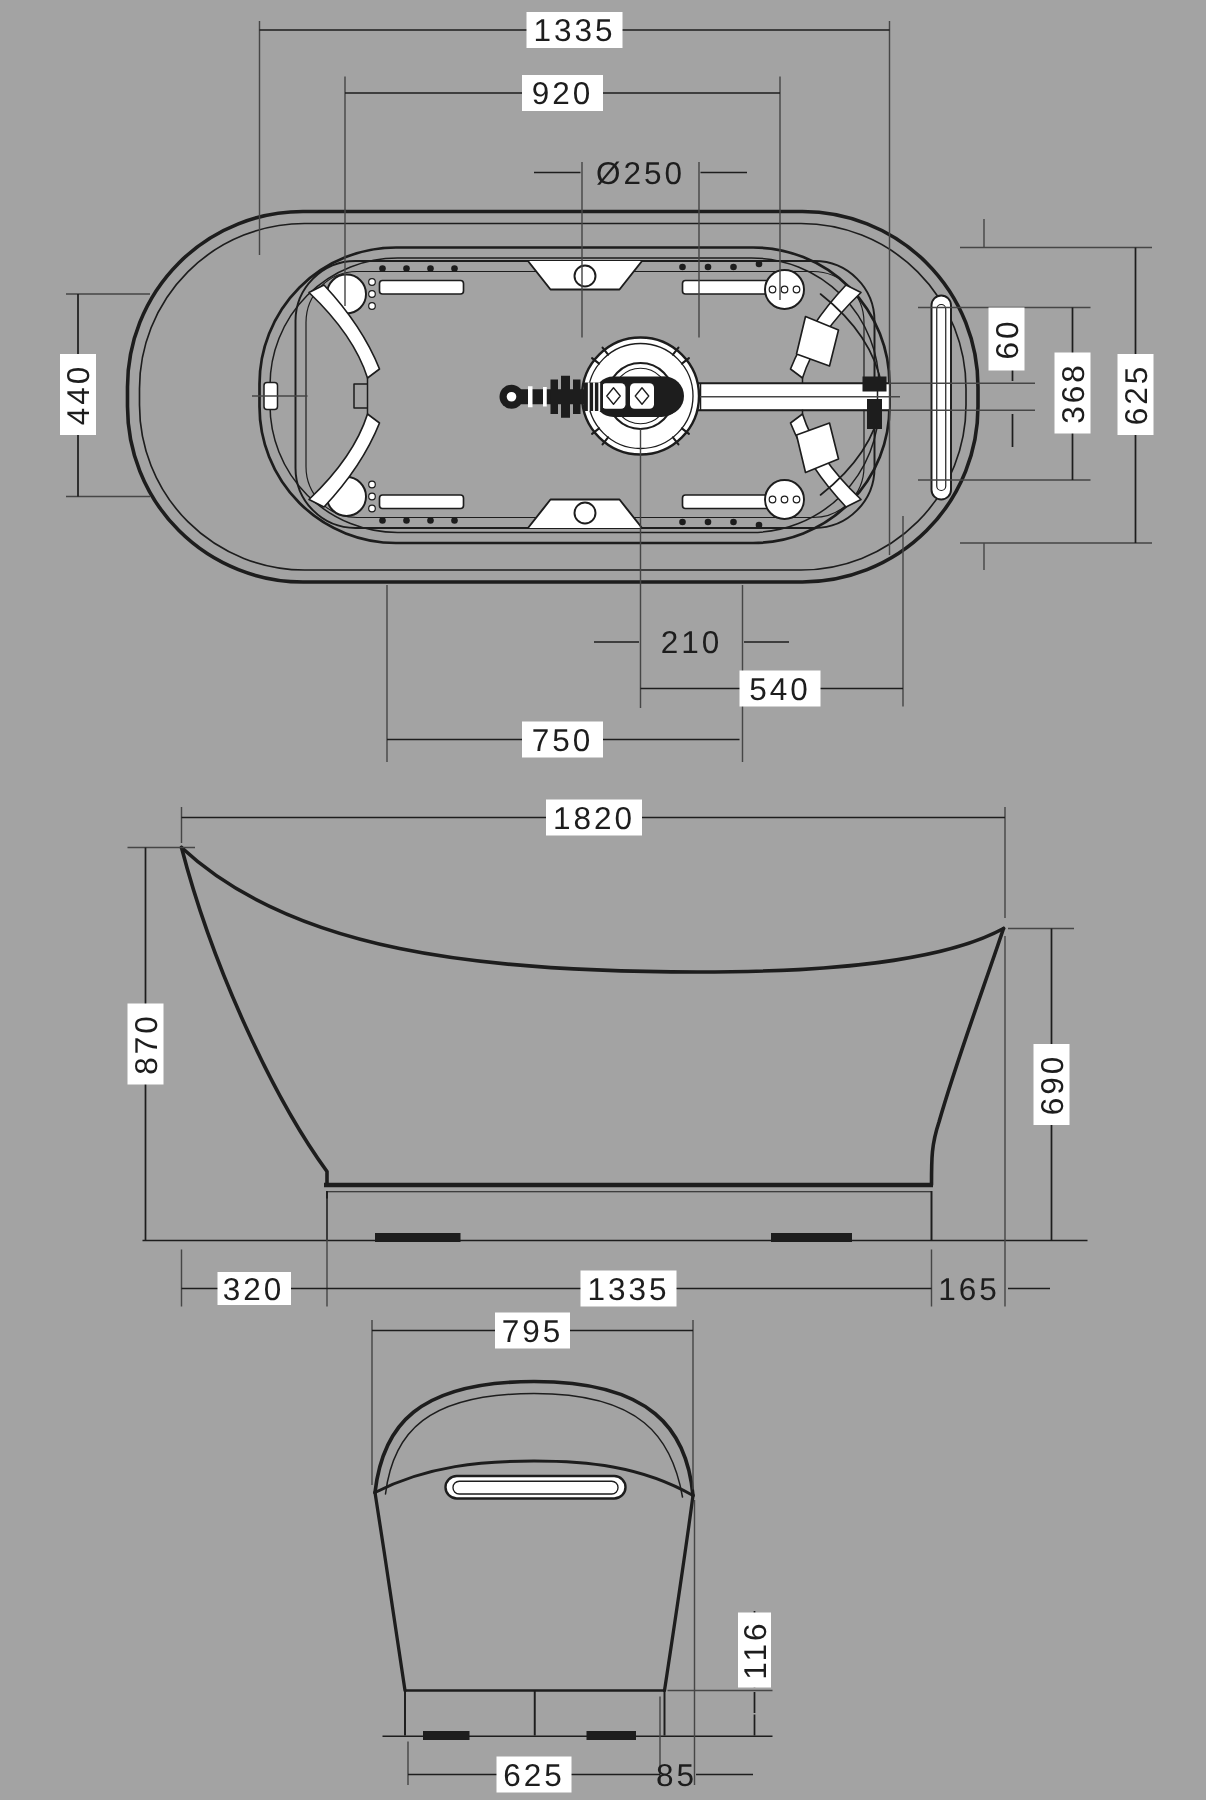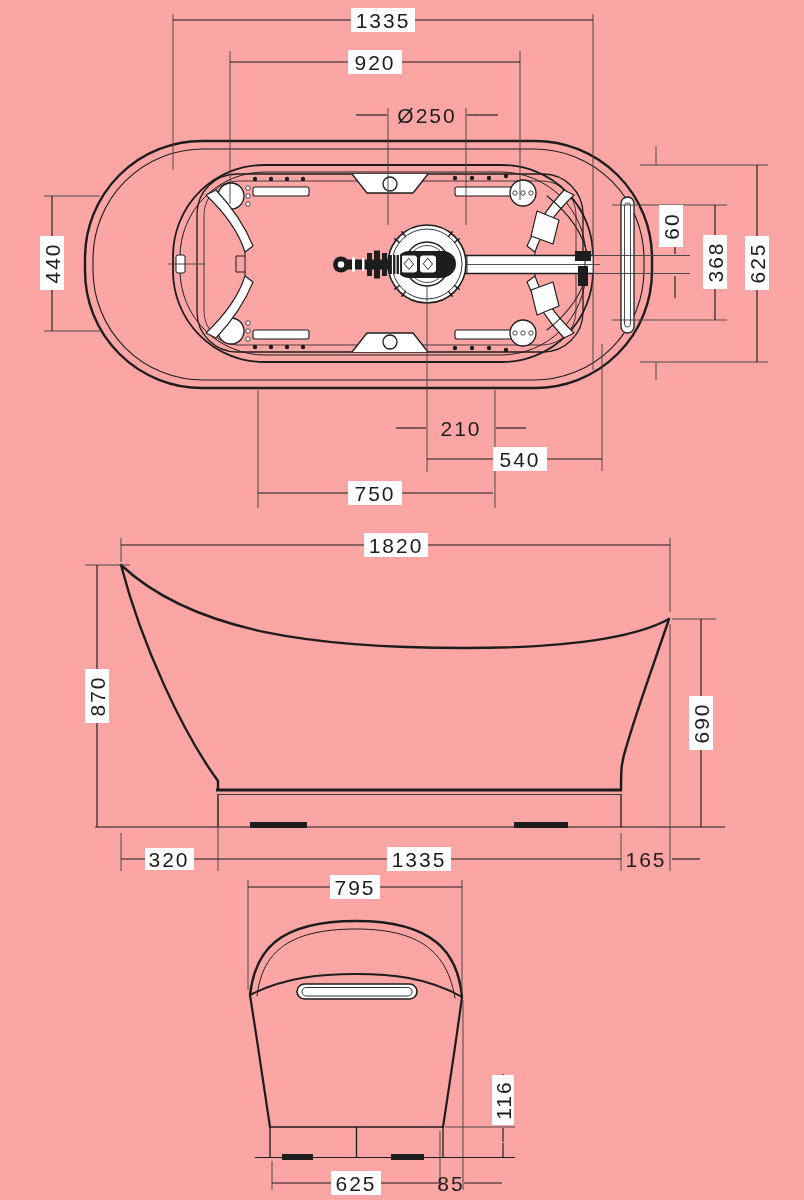--- a/index.html
+++ b/index.html
@@ -1,16 +1,16 @@
 <!DOCTYPE html>
 <html><head>
 <meta charset="utf-8">
 <style>
   html,body{margin:0;padding:0;background:#ffffff;}
-  .stage{position:relative;width:804px;height:1200px;background:#fca5a5;overflow:hidden;
+  .stage{position:relative;width:804px;height:1200px;background:#a3a3a3;overflow:hidden;
          font-family:"Liberation Sans", sans-serif;}
   svg path, svg rect, svg circle, svg line { fill:none; }
   .ln{stroke:#1d1d1d;}
   .ext{stroke:#464646;stroke-width:0.95;}
   .dim{stroke:#1d1d1d;stroke-width:1.15;}
   .w08{stroke-width:0.8} .w09{stroke-width:0.9} .w10{stroke-width:1}
   .w11{stroke-width:1.1} .w13{stroke-width:1.3} .w14{stroke-width:1.4}
   .w16{stroke-width:1.6} .w18{stroke-width:1.8} .w20{stroke-width:2}
   .w22{stroke-width:2.2} .w24{stroke-width:2.4} .w30{stroke-width:3}
   .rd{stroke-linecap:round;stroke-linejoin:round}

